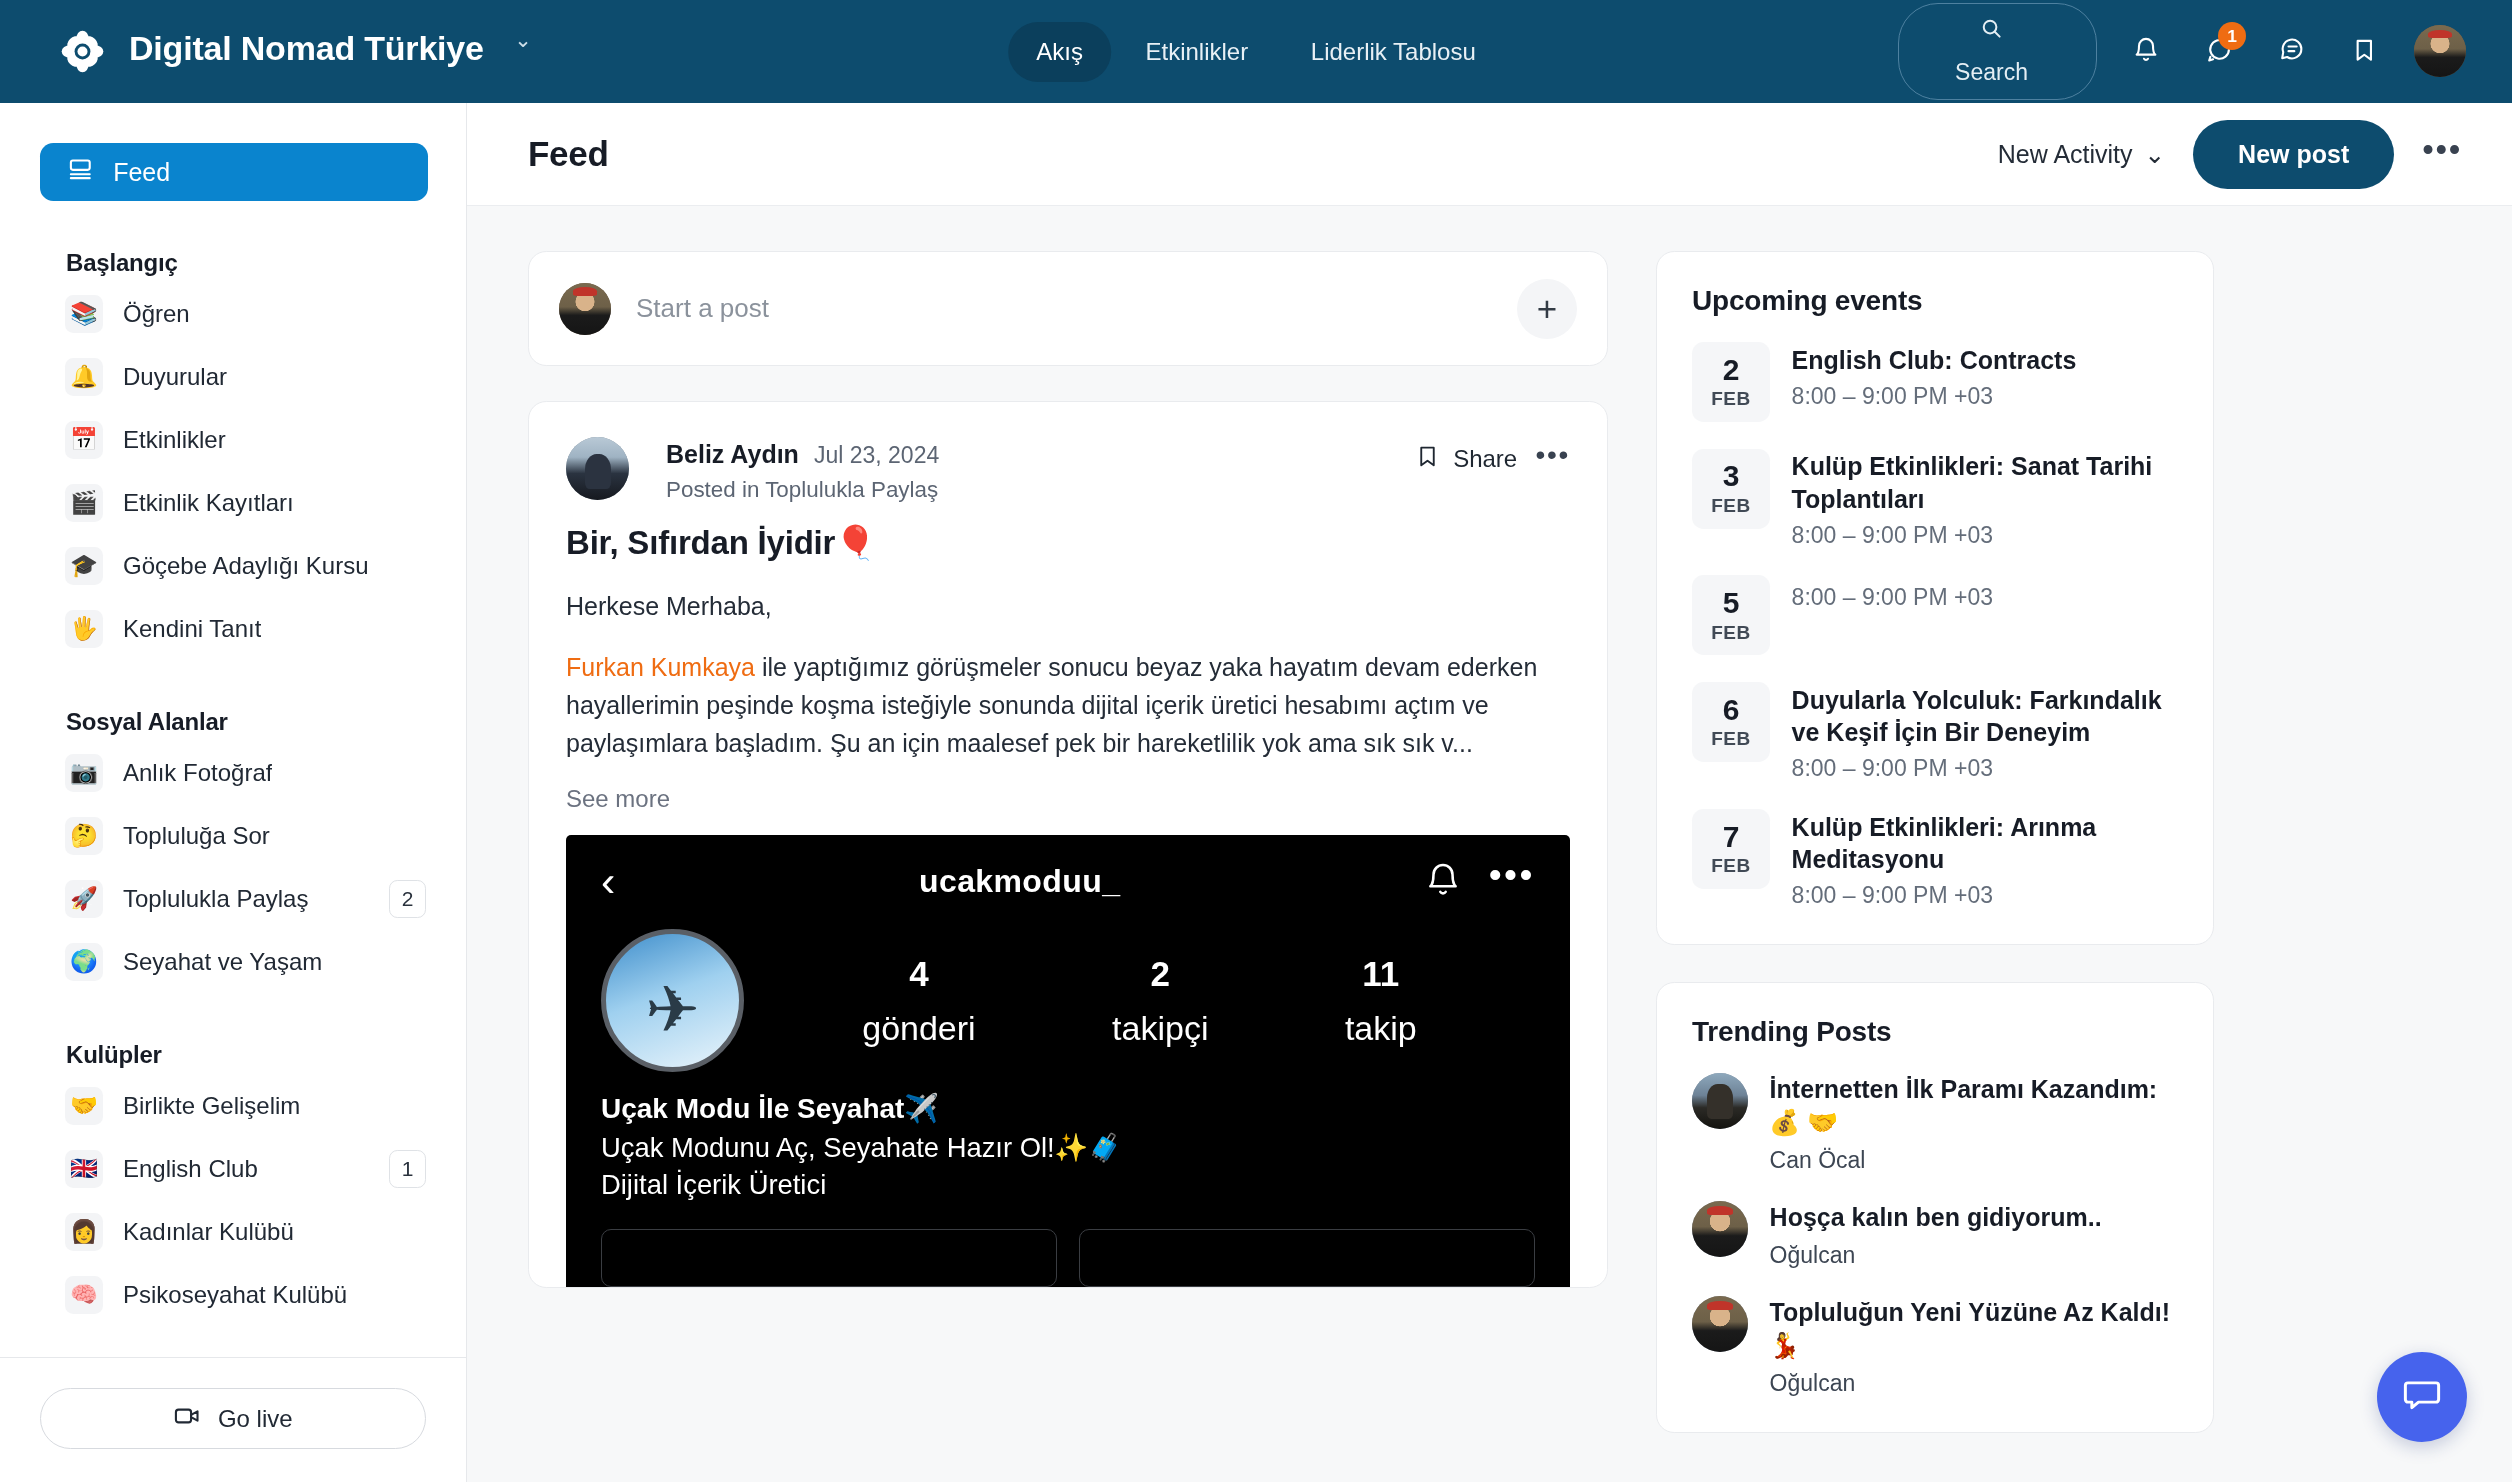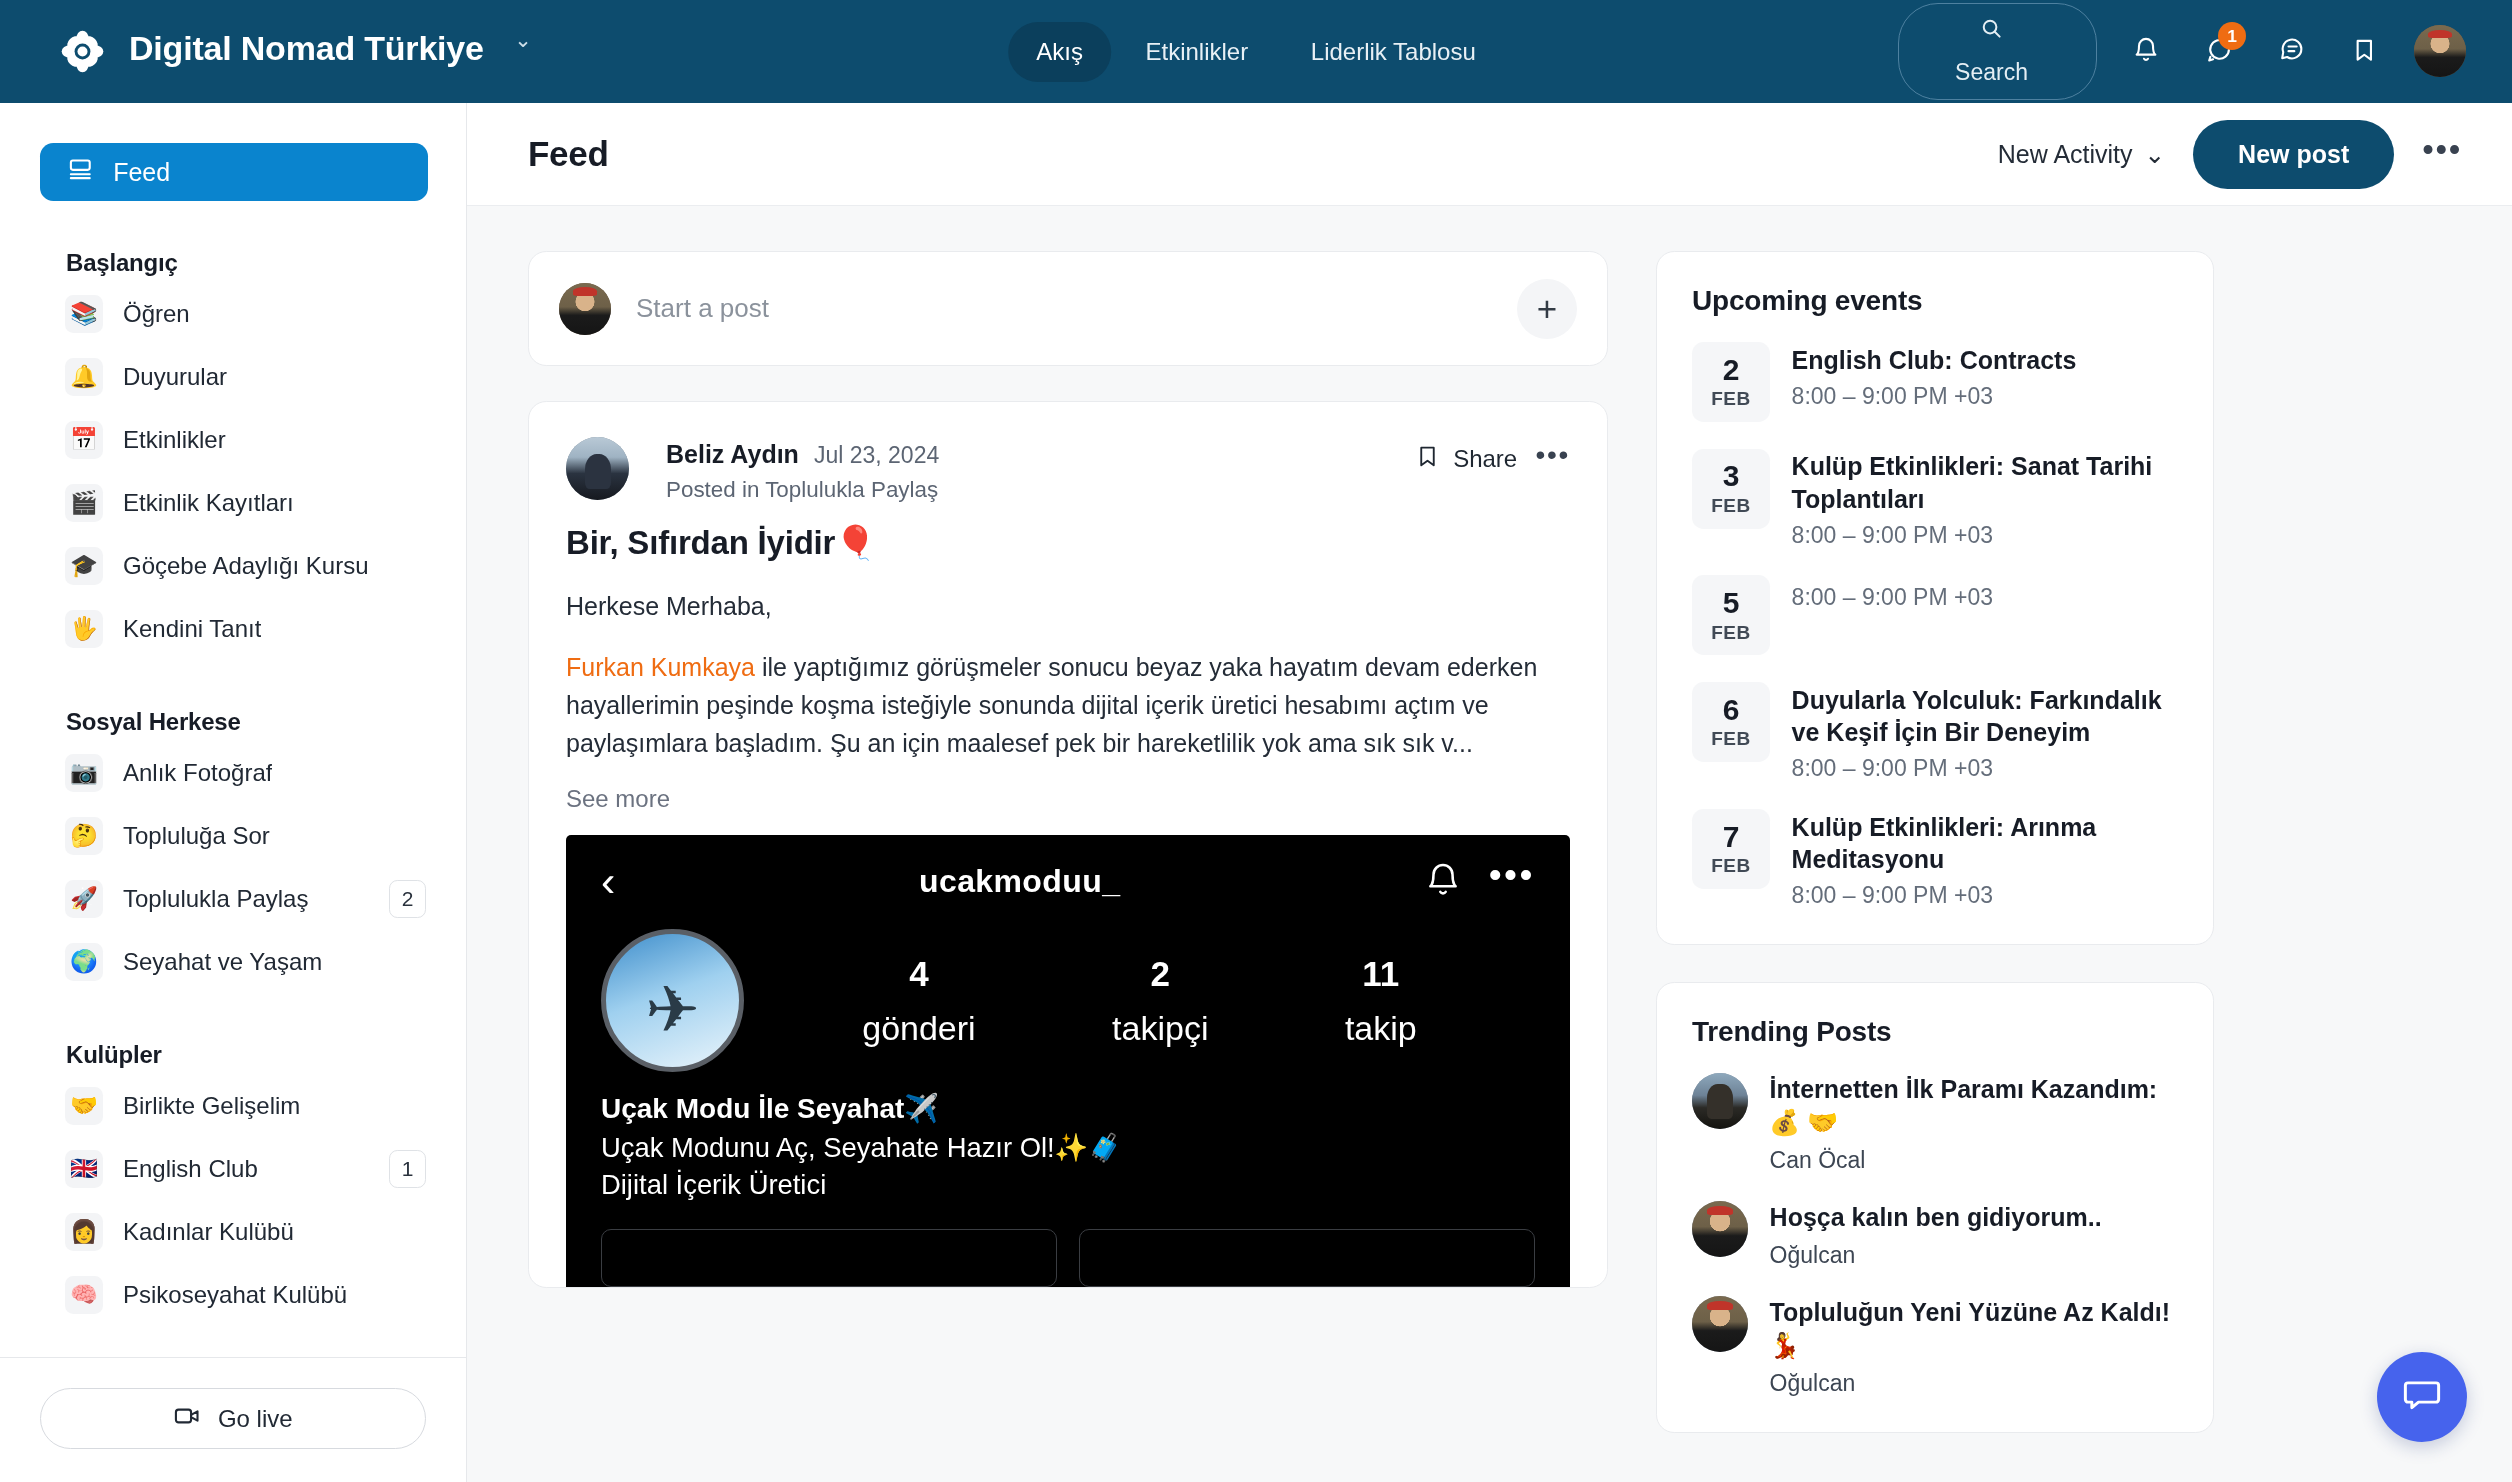--- a/index.html
+++ b/index.html
@@ -314,21 +314,21 @@
             <span class="sb-emoji">🎓</span>
             <span class="sb-label">Göçebe Adaylığı Kursu</span>
           </div>
           <div class="sb-item">
             <span class="sb-emoji">🖐</span>
             <span class="sb-label">Kendini Tanıt</span>
           </div>
         </div>
 
         <div class="sb-section">
-          <div class="sb-head">Sosyal Herkese</div>
+          <div class="sb-head">Sosyal Alanlar</div>
 
           <div class="sb-item">
             <span class="sb-emoji">📷</span>
             <span class="sb-label">Anlık Fotoğraf</span>
           </div>
           <div class="sb-item">
             <span class="sb-emoji">🤔</span>
             <span class="sb-label">Topluluğa Sor</span>
           </div>
           <div class="sb-item">

